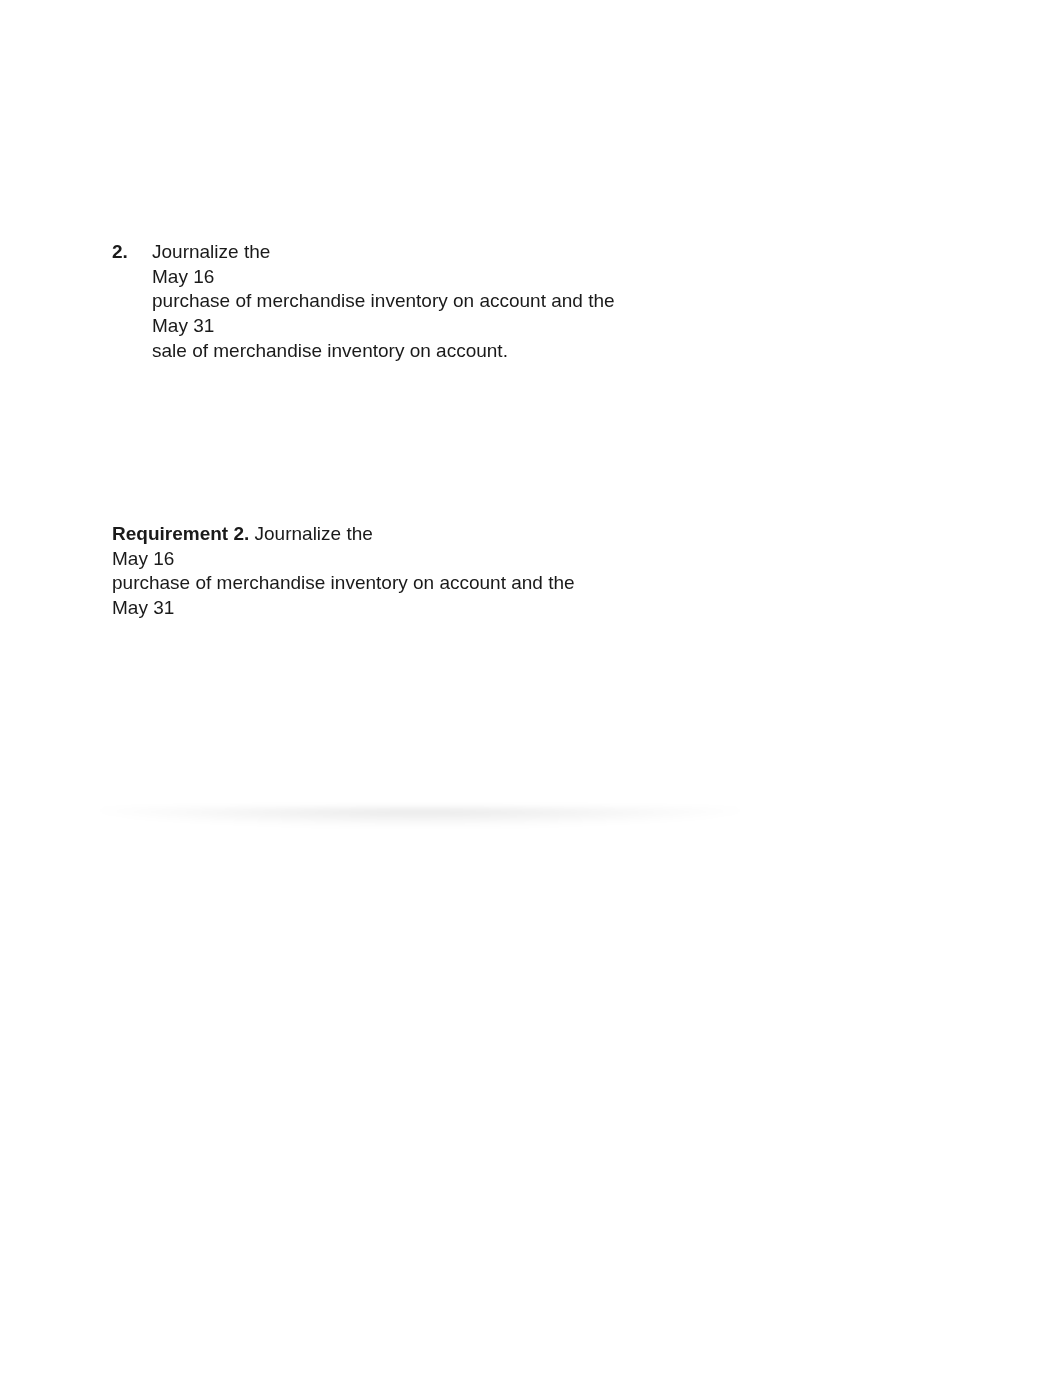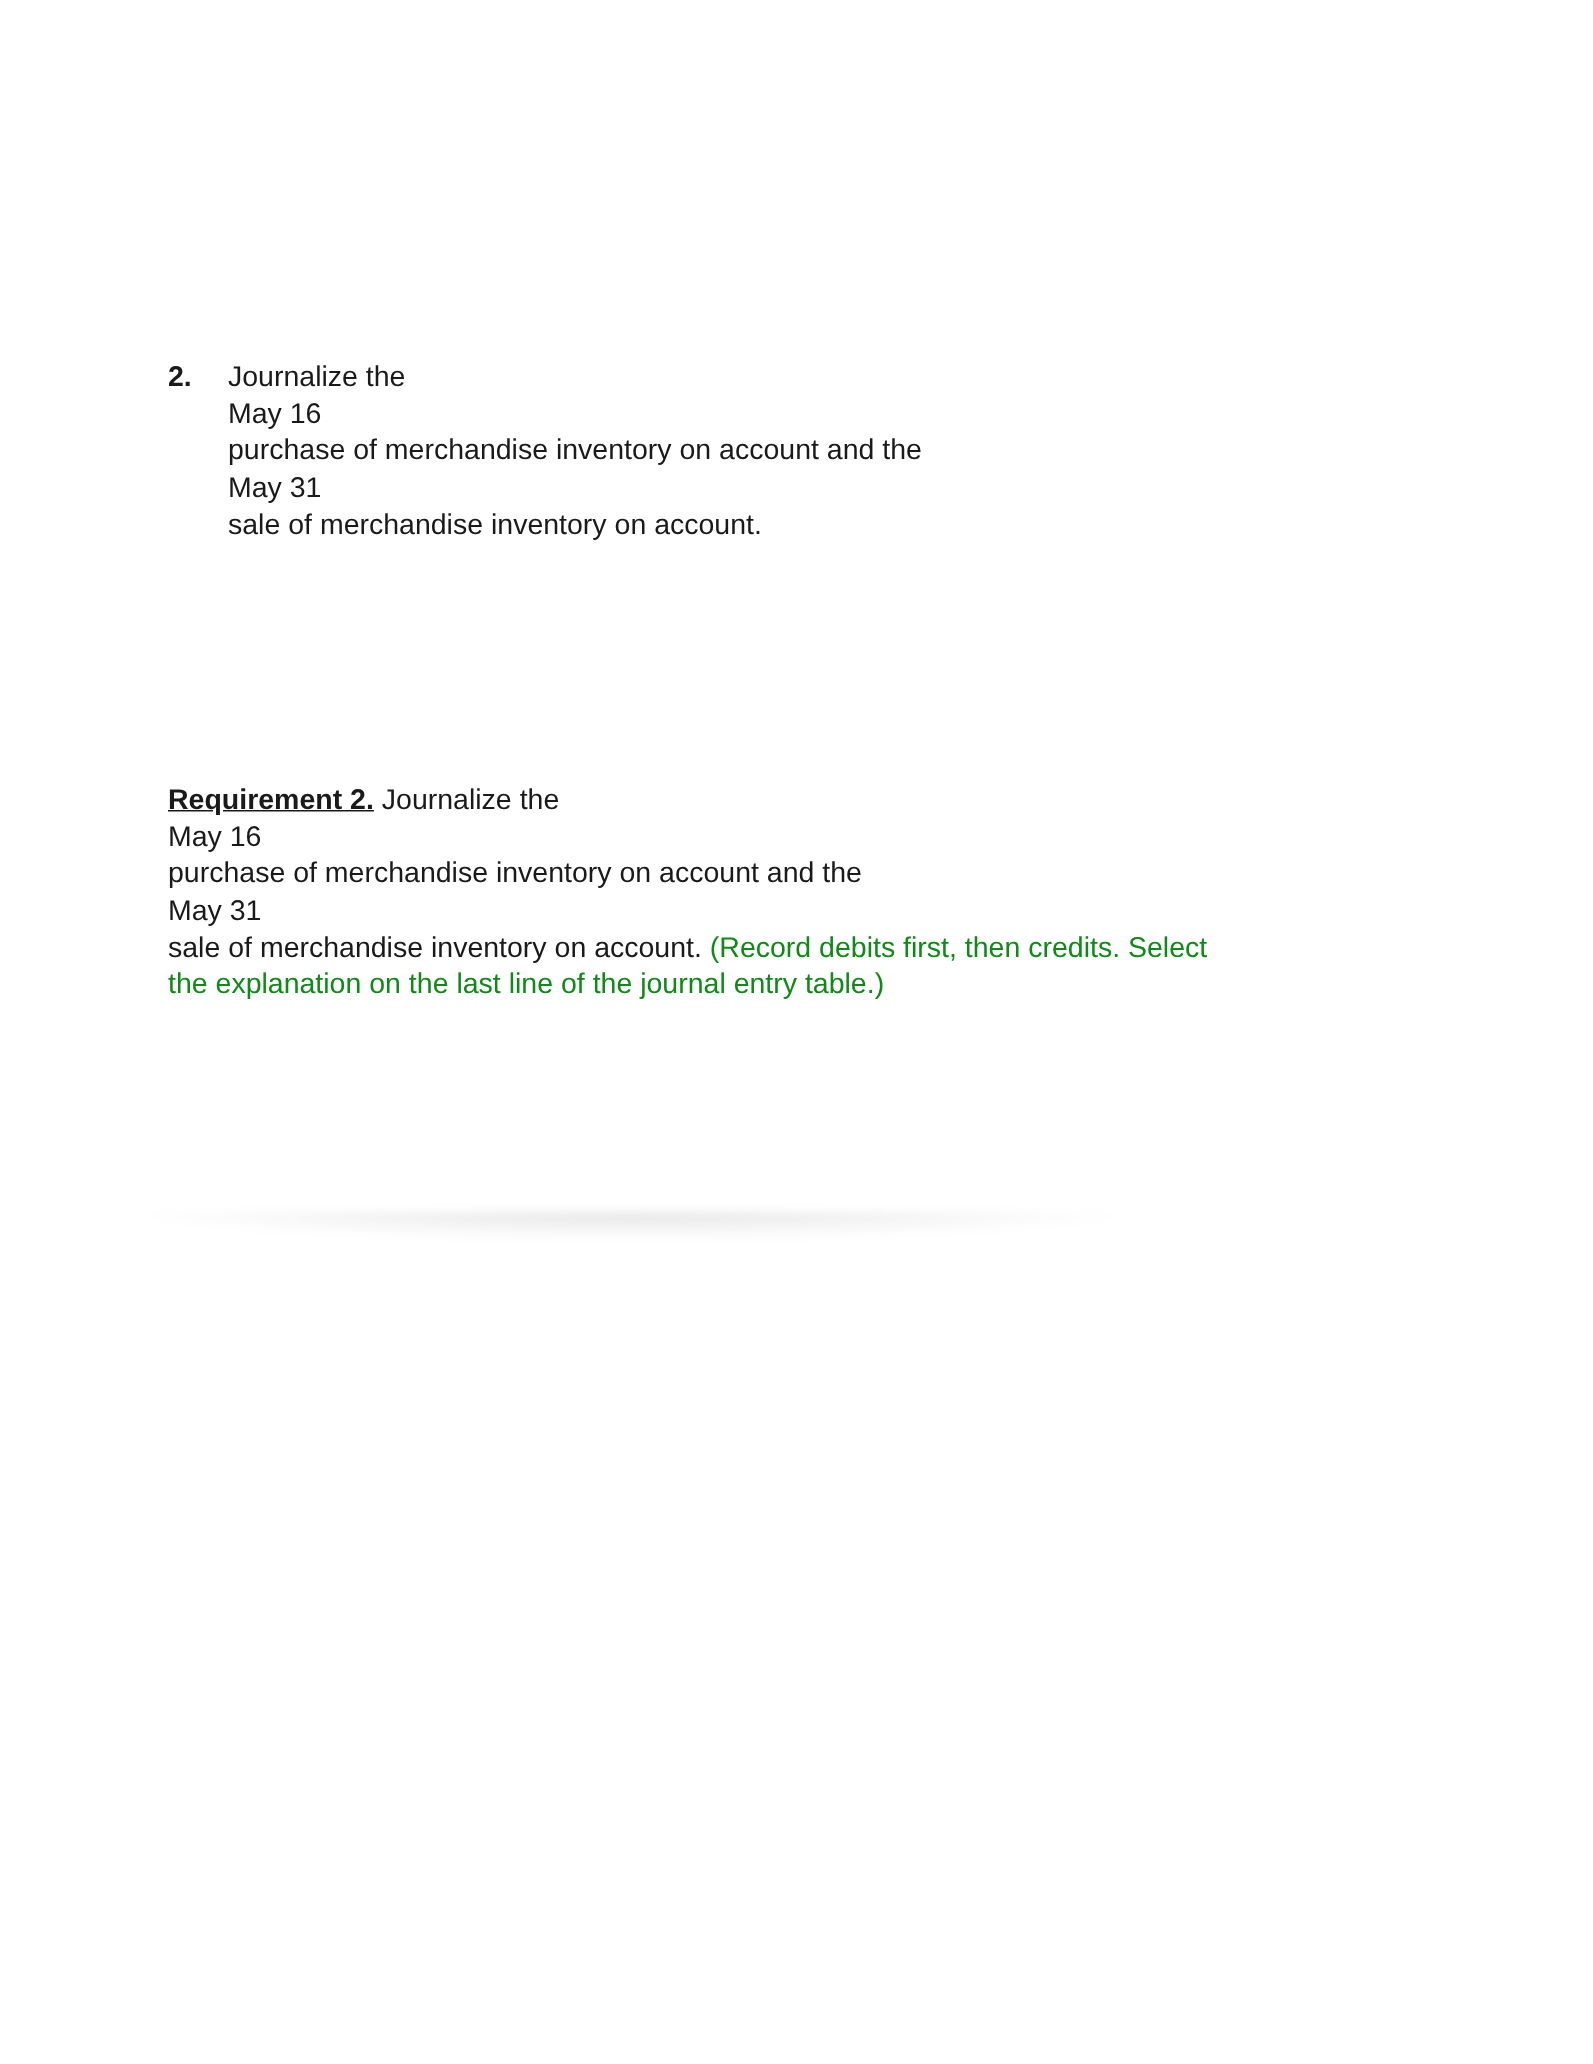--- a/index.html
+++ b/index.html
@@ -37,21 +37,20 @@
     flex: 1;
   }
   .section-2 {
     position: absolute;
     top: 522px;
     left: 112px;
     width: 700px;
   }
   .req-label {
     font-weight: bold;
-    text-decoration: underline;
   }
   .instruction {
     color: #0e8a16;
   }
   .shadow-bar {
     position: absolute;
     top: 808px;
     left: 100px;
     width: 640px;
     height: 18px;
@@ -78,20 +77,17 @@
     </div>
   </div>
 
   <div class="section-2">
     <div>
       <span class="req-label">Requirement 2.</span><span> Journalize the</span>
     </div>
     <div>May 16</div>
     <div>purchase of merchandise inventory on account and the</div>
     <div>May 31</div>
-    <div>
-      <span>sale of merchandise inventory on account. </span><span class="instruction">(Record debits first, then credits. Select the explanation on the last line of the journal entry table.)</span>
-    </div>
   </div>
 
   <div class="shadow-bar"></div>
 
 </div>
 
 </body></html>

